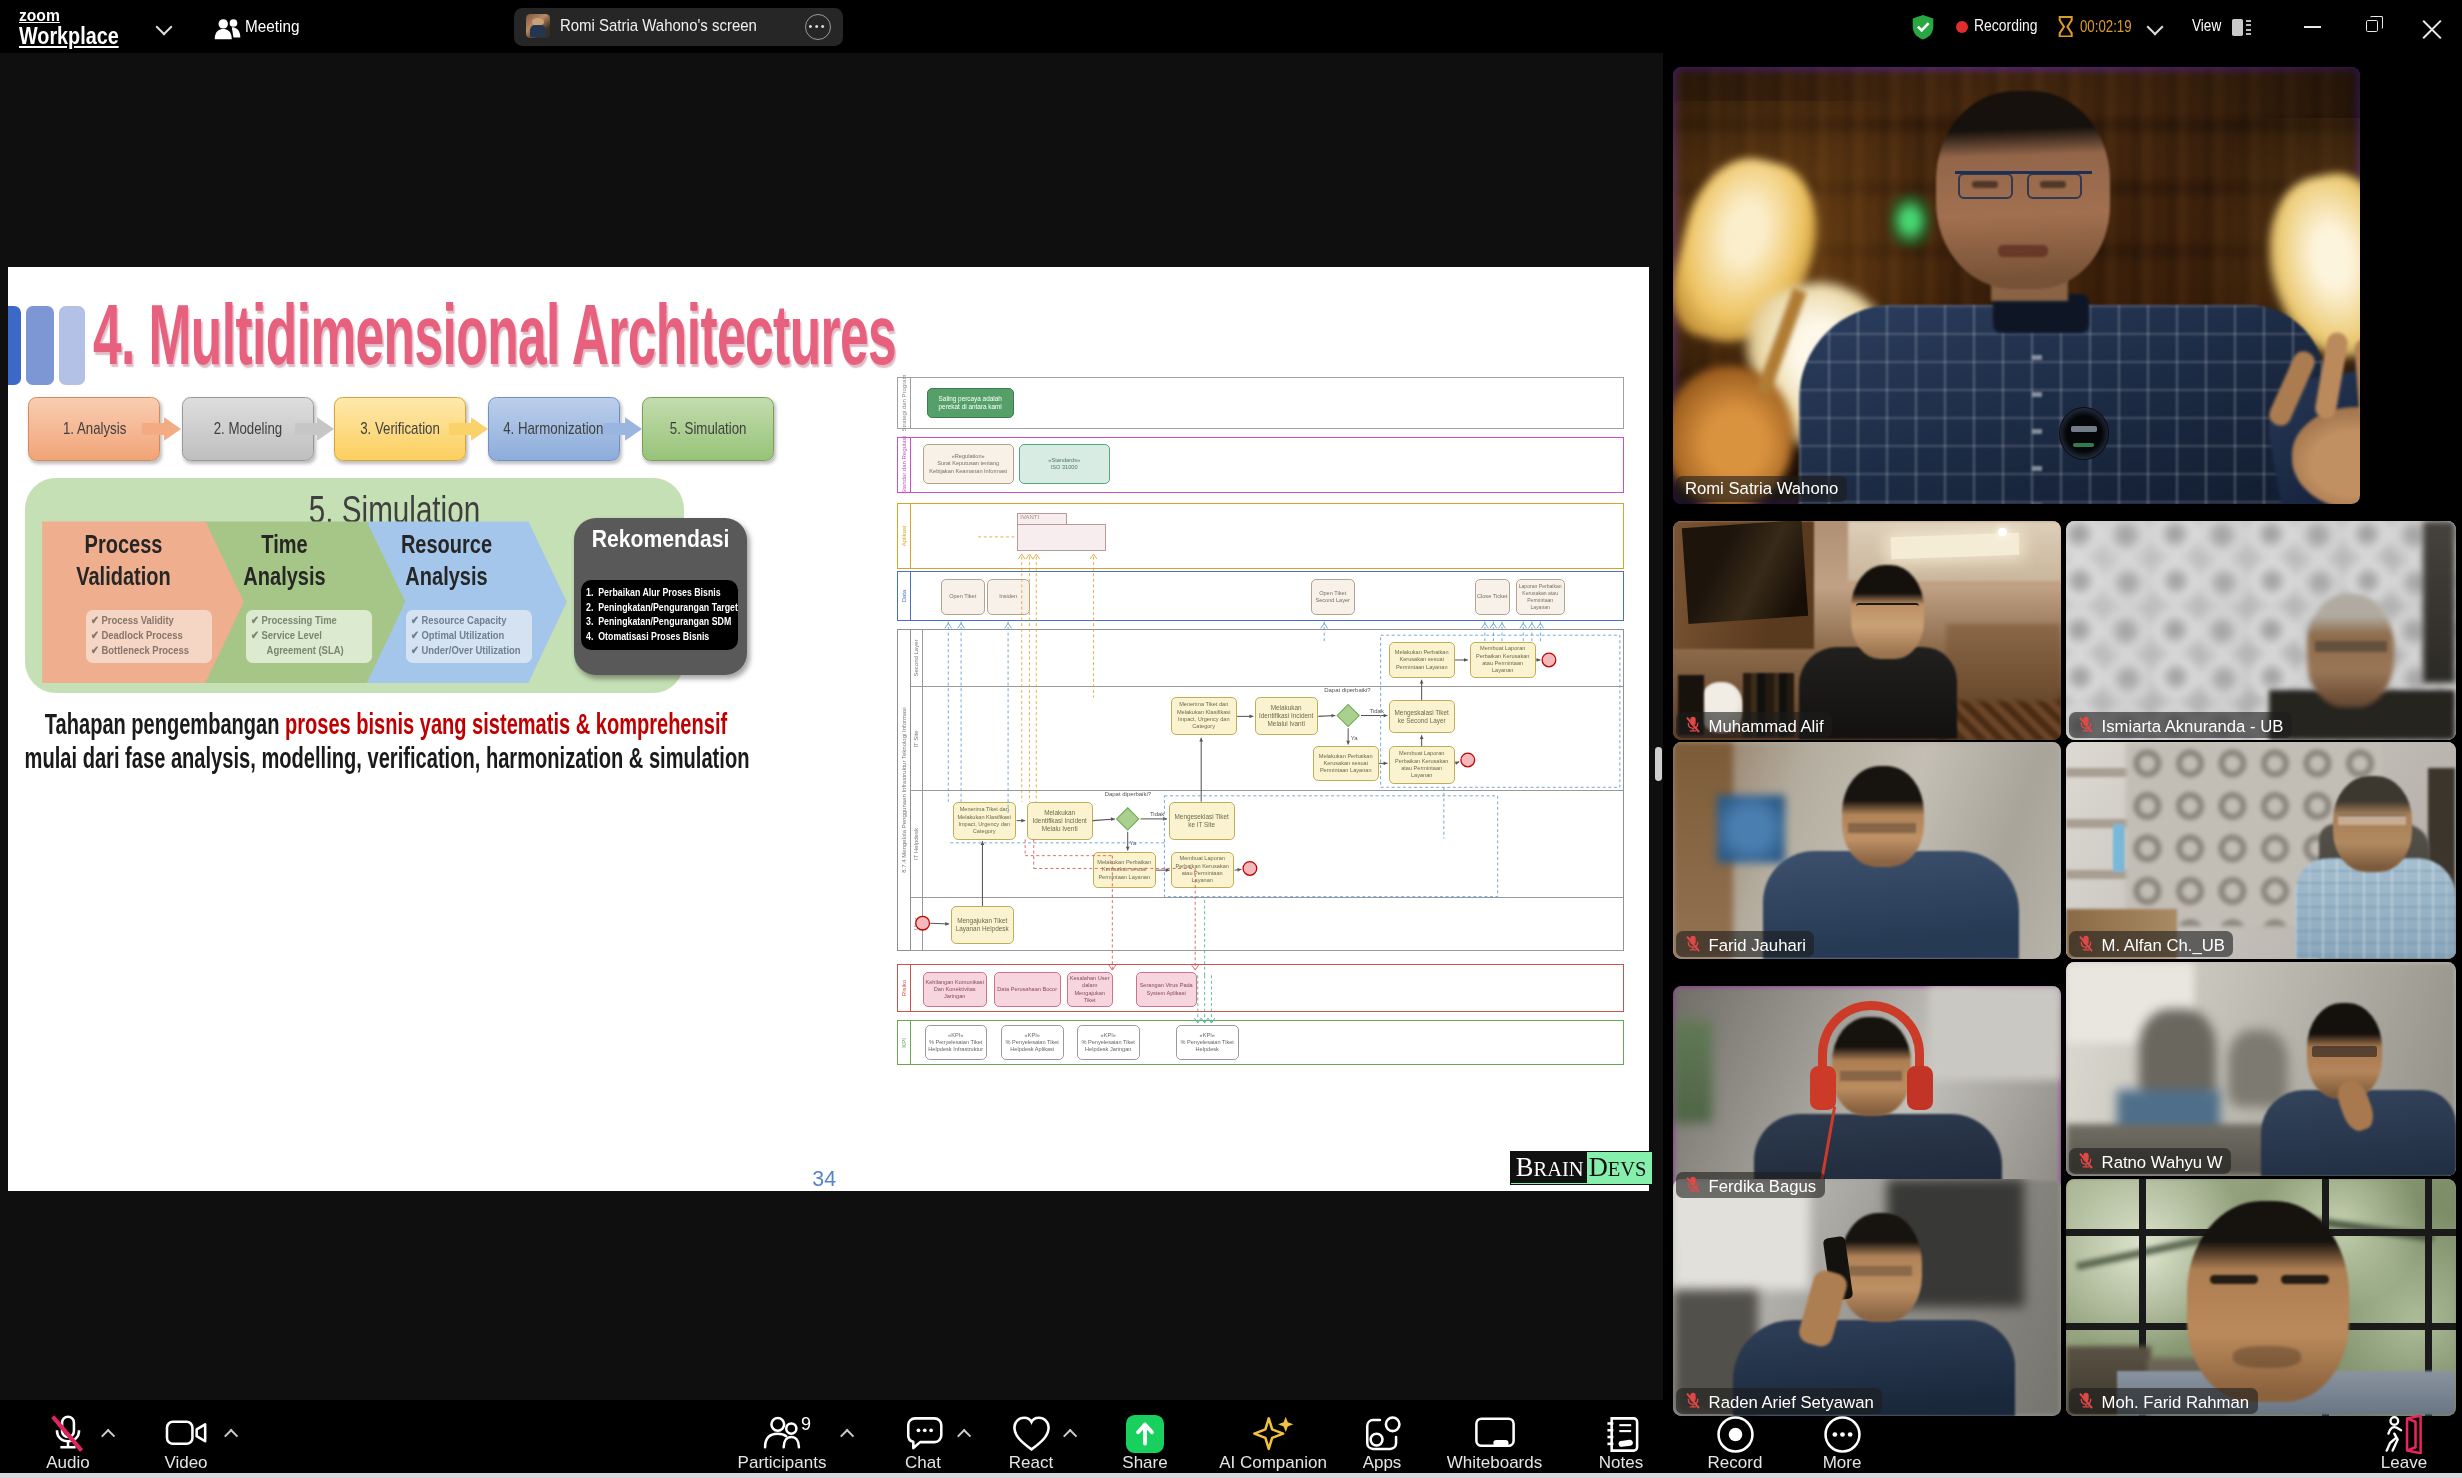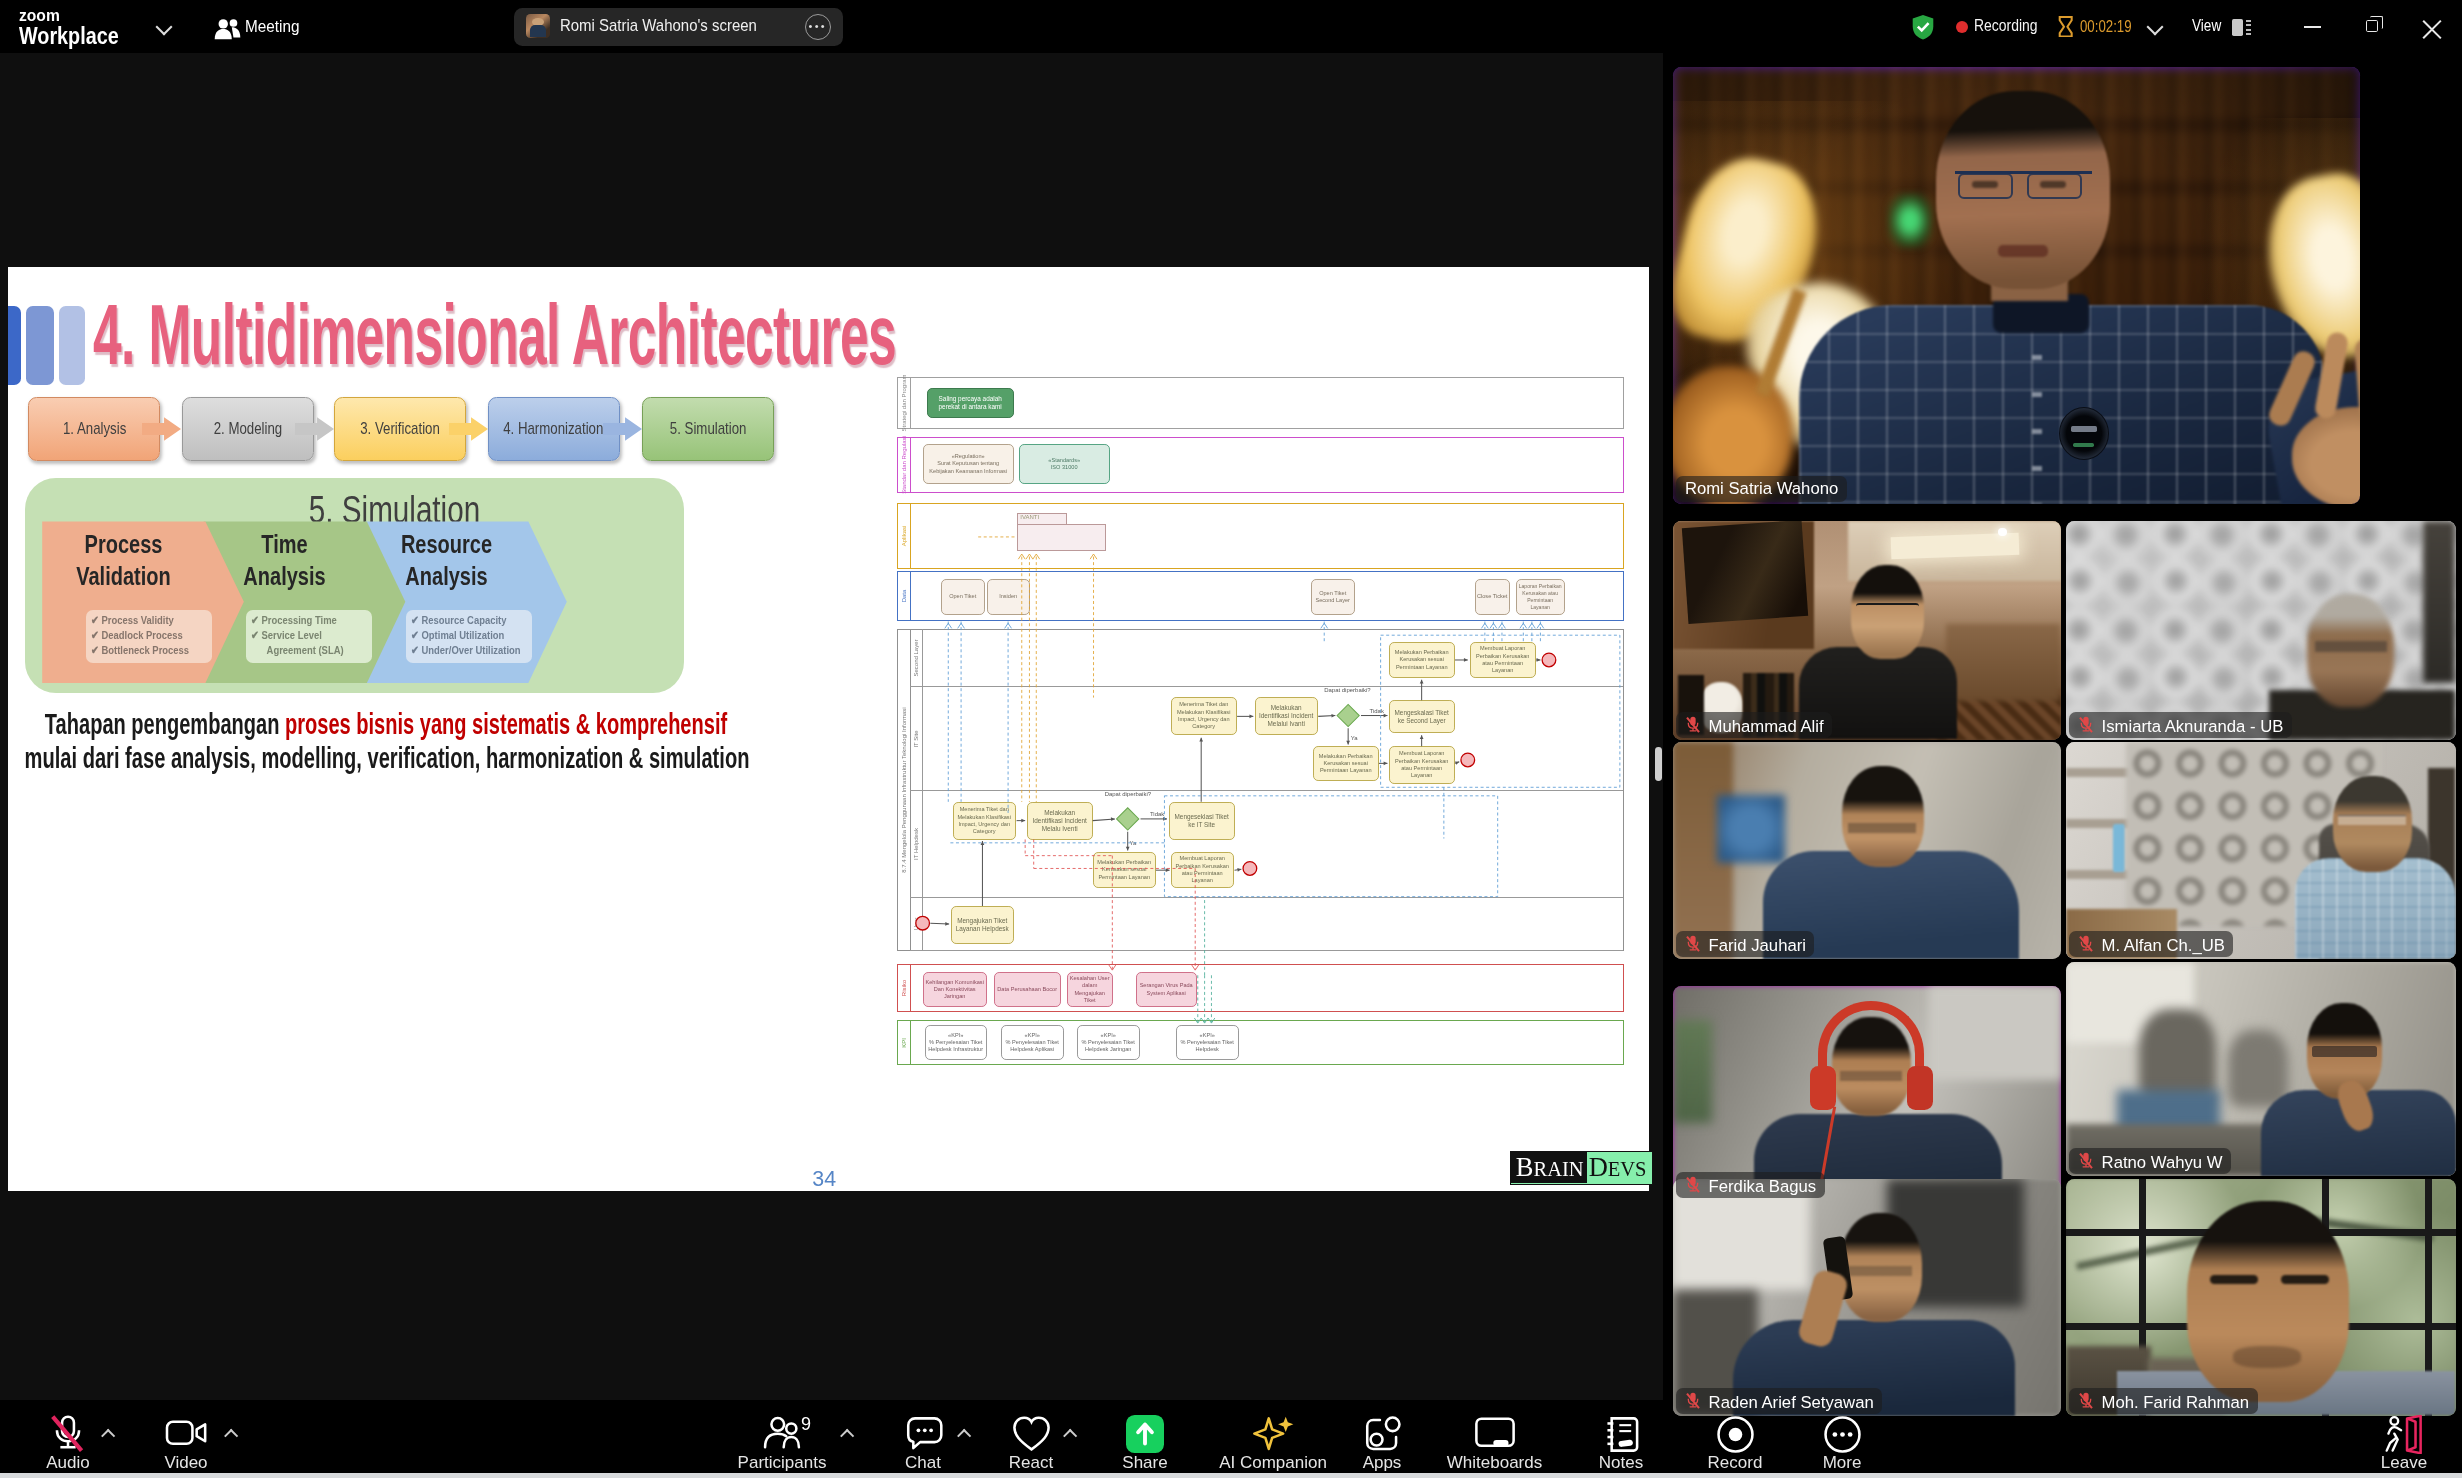--- a/index.html
+++ b/index.html
@@ -2,21 +2,21 @@
 <html style="font-size:13.7px"><head>
 <meta charset="utf-8">
 <style>
   * { margin:0; padding:0; box-sizing:border-box; }
   html,body { width:2462px; height:1478px; background:#000; overflow:hidden; }
   body { font-family:"Liberation Sans", sans-serif; position:relative; }
   .abs { position:absolute; }
 
   
   #topbar { position:absolute; left:0; top:0; width:2462px; height:53px; background:#000; z-index:50; }
-  .zoomlogo { position:absolute; left:19px; top:6.8px; color:#fff; line-height:1; }
+  .zoomlogo { position:absolute; left:19px; top:6.8px; color:#fff; line-height:1;text-decoration:underline; }
   .zoomlogo .z1 { font-size:17px; font-weight:bold; letter-spacing:0; transform:scaleX(0.92); transform-origin:left; }
   .zoomlogo .z2 { font-size:23px; font-weight:bold; margin-top:0.9px; transform:scaleX(0.86); transform-origin:left; }
   .chev-down { position:absolute; width:12px; height:12px; border-right:2.1px solid #ddd; border-bottom:2.1px solid #ddd; transform:rotate(45deg); }
   .meeting-ic { position:absolute; left:213px; top:17px; width:29px; height:24px; }
   #meeting-label { position:absolute; left:245px; top:17px; color:#fff; font-size:17px; transform:scaleX(0.9); transform-origin:left; }
   #title-pill { position:absolute; left:514px; top:7.7px; width:329px; height:38px; background:#262626; border-radius:8.5px; }
   #pill-av { position:absolute; left:12px; top:6.8px; width:24px; height:24px; border-radius:4.3px;
      background:linear-gradient(140deg,#7a5a43 0%,#b98860 40%,#3c2d22 75%); overflow:hidden;}
   #pill-av:before{content:"";position:absolute;left:6px;top:3.4px;width:12px;height:8.5px;border-radius:50%;background:#c9a178;}
   #pill-av:after{content:"";position:absolute;left:4.3px;top:11px;width:15.4px;height:12px;border-radius:5.1px 5.1px 0 0;background:#23364f;}
@@ -160,20 +160,29 @@
       <div>✔ Processing Time</div>
         <div>✔ Service Level</div>
         <div style="padding-left:19px;">Agreement (SLA)</div>
       </div>
     <div class="chk" style="left:398px; background:#d4e2f2; color:#6f7f92;">
       <div>✔ Resource Capacity</div>
         <div>✔ Optimal Utilization</div>
         <div>✔ Under/Over Utilization</div>
       </div>
 
+    <div class="abs" style="left:566px; top:251px; width:173px; height:157px; background:#595959; border-radius:22px; box-shadow:2.6px 3.4px 5.1px rgba(0,0,0,0.35);">
+      <div style="text-align:center; color:#fff; font-size:23px; font-weight:bold; margin-top:7.7px; transform:scaleX(0.92);">Rekomendasi</div>
+      <div style="position:absolute; left:7.7px; top:62px; width:157px; height:70px; background:#000; border-radius:10.3px; color:#fff; font-size:11px; font-weight:bold; padding:5.1px 0 0 5.1px; line-height:14.5px; white-space:nowrap;">
+        <div style="transform:scaleX(0.8); transform-origin:left;">1.&nbsp; Perbaikan Alur Proses Bisnis</div>
+          <div style="transform:scaleX(0.8); transform-origin:left;">2.&nbsp; Peningkatan/Pengurangan Target</div>
+          <div style="transform:scaleX(0.8); transform-origin:left;">3.&nbsp; Peningkatan/Pengurangan SDM</div>
+          <div style="transform:scaleX(0.8); transform-origin:left;">4.&nbsp; Otomatisasi Proses Bisnis</div>
+      </div>
+    </div>
 
     <div class="para" style="top:440px; left:378px; transform:translateX(-50%) scaleX(0.668);"><span style="color:#1a1a1a;">Tahapan pengembangan </span><span style="color:#c00000;">proses bisnis yang sistematis &amp; komprehensif</span></div>
     <div class="para" style="top:474px; left:379px; transform:translateX(-50%) scaleX(0.670);"><span style="color:#1a1a1a;">mulai dari fase analysis, modelling, verification, harmonization &amp; simulation</span></div>
 
     <div class="abs" style="left:795px; top:900px; width:43px; text-align:center; color:#5585c6; font-size:21.4px;">34</div>
 
     <div class="abs" style="left:1502px; top:884px; height:34px; border:1.7px solid #111; background:#86efac; font-family:'Liberation Serif',serif; font-size:26.5px; white-space:nowrap;">
       <span style="display:inline-block; background:#111; color:#fff; height:31px; line-height:31px; padding:0 3.4px 0 5.1px; vertical-align:top;">B<span style="font-size:20.5px;">RAIN</span></span><span style="display:inline-block; color:#111; height:31px; line-height:31px; padding:0 5.1px 0 1.7px; vertical-align:top;">D<span style="font-size:20.5px;">EVS</span></span>
     </div>
     <div id="bpmn" style="position:absolute; left:889px; top:110px; width:728px; height:689px;">

